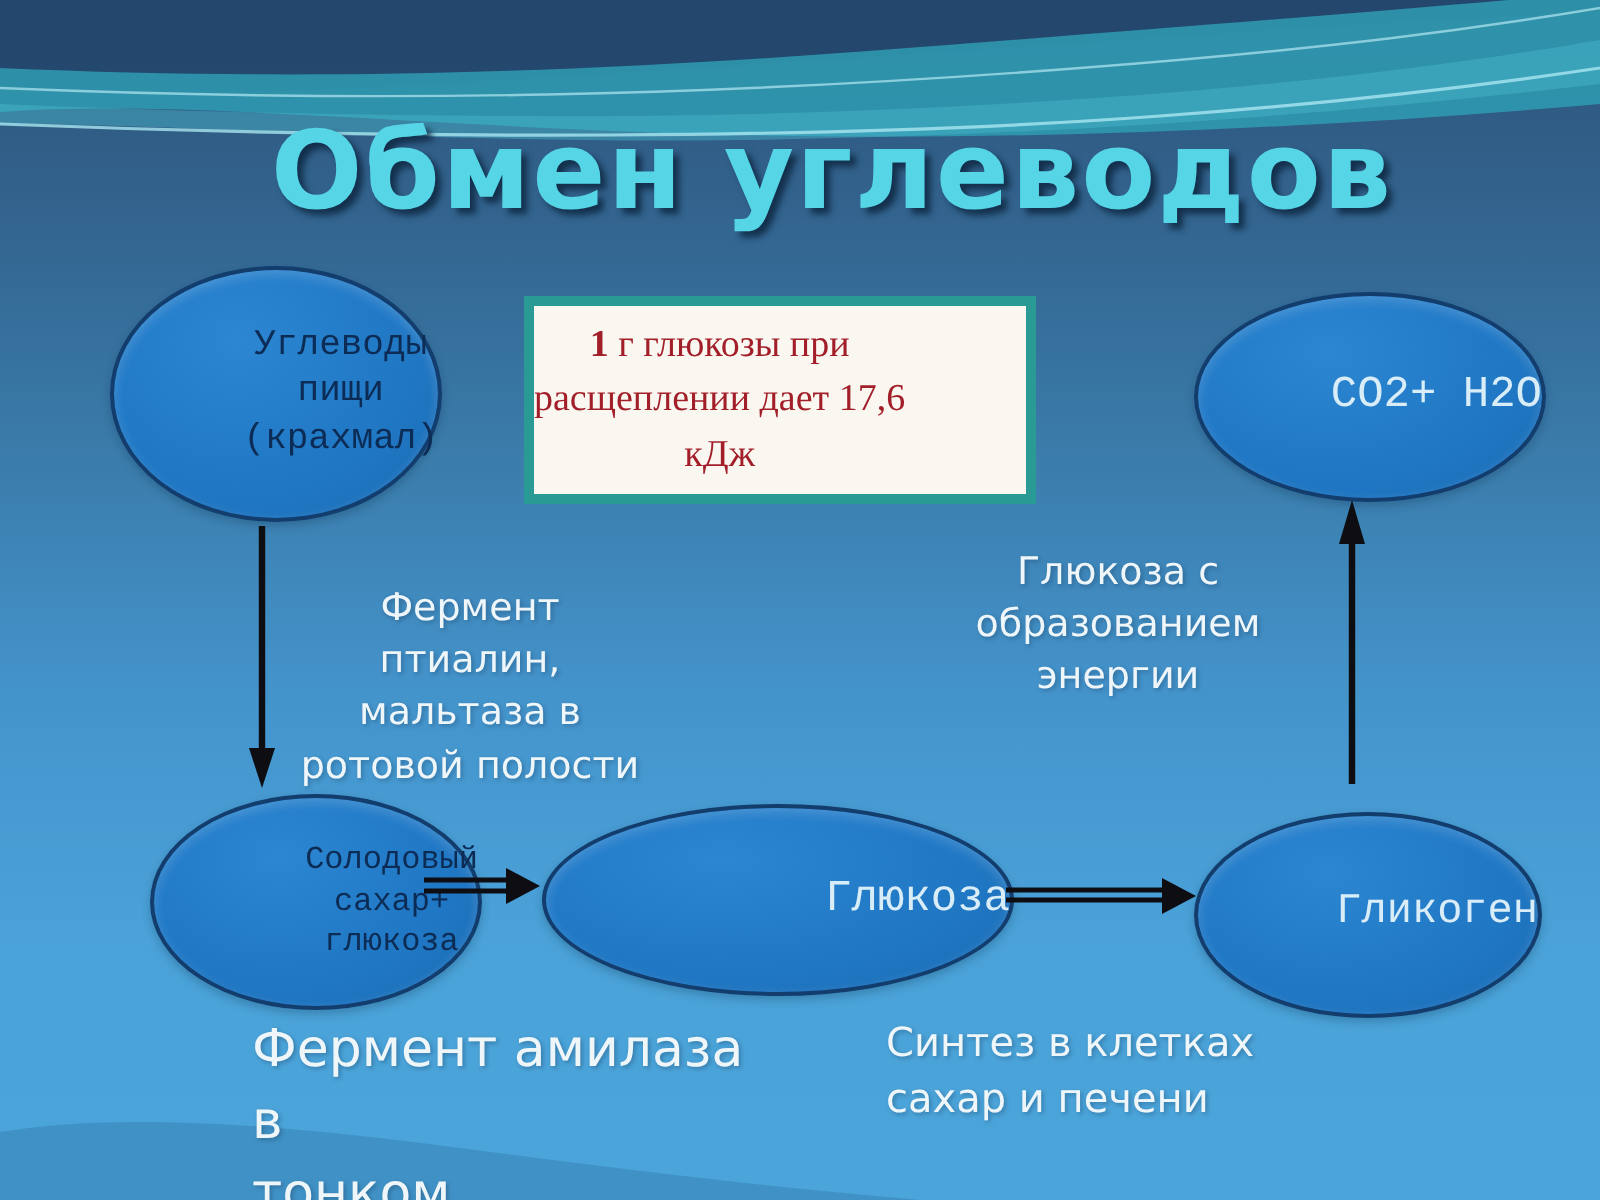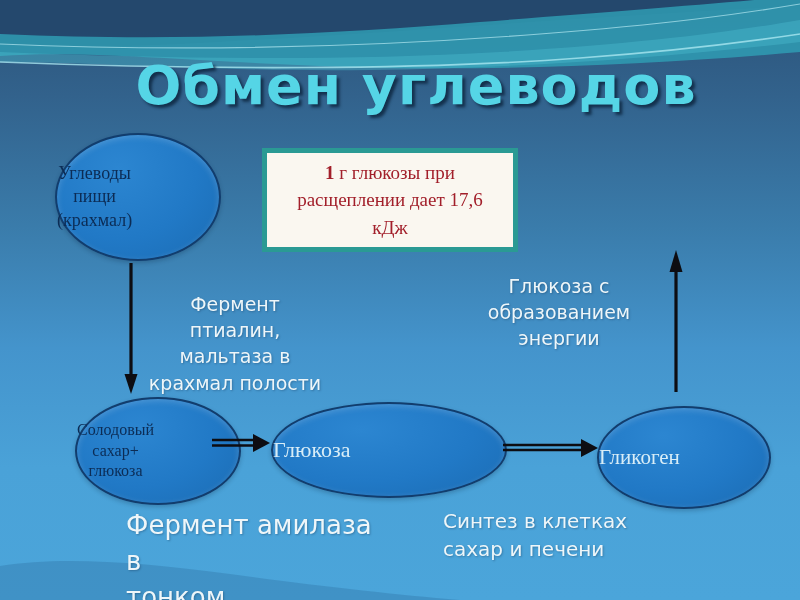--- a/index.html
+++ b/index.html
@@ -21,41 +21,41 @@
     color:#55d5e6;
     text-shadow:3px 3px 3px rgba(14,40,66,0.85);
     padding-left:16px;
   }
 
   .ellipse{
     position:absolute;
     border-radius:50%;
     background:radial-gradient(ellipse at 38% 28%, #2c86d1 0%, #2179c6 55%, #1b6cb4 100%);
     border:2px solid #123d6d;
-    display:flex;align-items:center;justify-content:flex-start;
+    display:flex;align-items:center;justify-content:flex-end;
     text-align:center;
-    font-family:Liberation Serif, serif;
+    font-family:Liberation Mono, monospace;
     box-shadow:inset 0 2px 6px rgba(255,255,255,0.18), 0 2px 4px rgba(10,35,60,0.25);
   }
   .ellipse .node-text{white-space:pre-line;line-height:1.28;}
   .dark-node-text{color:#0c2c55;}
   .light-node-text{color:#d8edf7;}
 
   .node-food{left:55px;top:133px;width:162px;height:124px;font-size:18px;}
   .node-co2{left:597px;top:146px;width:172px;height:101px;font-size:22px;}
   .node-malt{left:75px;top:397px;width:162px;height:104px;font-size:16px;}
   .node-glucose{left:271px;top:402px;width:232px;height:92px;font-size:22px;}
   .node-glycogen{left:597px;top:406px;width:170px;height:99px;font-size:21px;}
 
   .info-box{
     position:absolute;left:262px;top:148px;width:256px;height:104px;
     box-sizing:border-box;
     background:#faf7f0;
     border:5px solid #2a9a94;
-    display:flex;align-items:center;justify-content:center;
+    display:flex;align-items:center;justify-content:flex-start;
     text-align:center;
     font-family:"Liberation Serif", serif;
     font-size:19px;line-height:1.45;
     color:#a21f2a;
   }
   .info-box .info-text{white-space:pre-line;}
   .info-box .bold-prefix{font-weight:bold;}
 
   .flow-label{
     position:absolute;
@@ -90,39 +90,42 @@
 пищи
 (крахмал)</span>
   </div>
 
   <div class="info-box">
     <span class="info-text"><span class="bold-prefix">1</span><span> г глюкозы при
 расщеплении дает 17,6
 кДж</span></span>
   </div>
 
+  <div class="ellipse node-co2">
+    <span class="node-text light-node-text">CO2+ H2O</span>
+  </div>
 
   <div class="ellipse node-malt">
     <span class="node-text dark-node-text">Солодовый
 сахар+
 глюкоза</span>
   </div>
 
   <div class="ellipse node-glucose">
     <span class="node-text light-node-text">Глюкоза</span>
   </div>
 
   <div class="ellipse node-glycogen">
     <span class="node-text light-node-text">Гликоген</span>
   </div>
 
   <div class="flow-label label-ptyalin">Фермент
 птиалин,
 мальтаза в
-крахмал полости</div>
+ротовой полости</div>
   <div class="flow-label label-breakdown">Глюкоза с образованием
 энергии</div>
   <div class="flow-label label-amylase">Фермент  амилаза в
 тонком кишечнике</div>
   <div class="flow-label label-synthesis">Синтез в клетках
 сахар и печени</div>
 
   <svg class="arrows" width="800" height="600" viewBox="0 0 800 600">
     <g>
       <line x1="131" y1="263" x2="131" y2="378" stroke="#0d0d12" stroke-width="3.2"></line>

